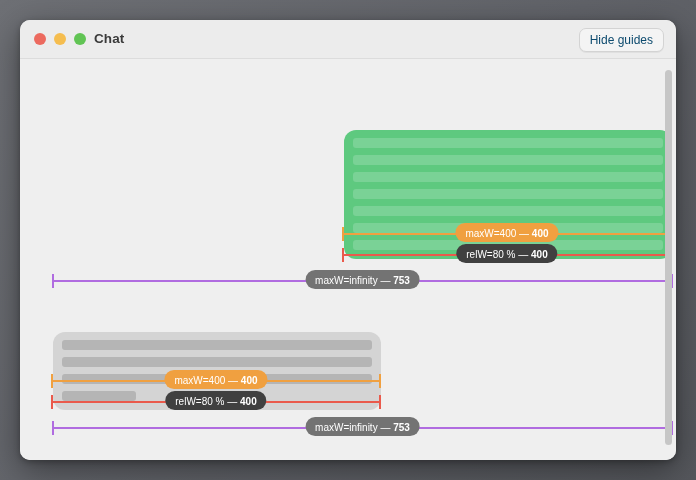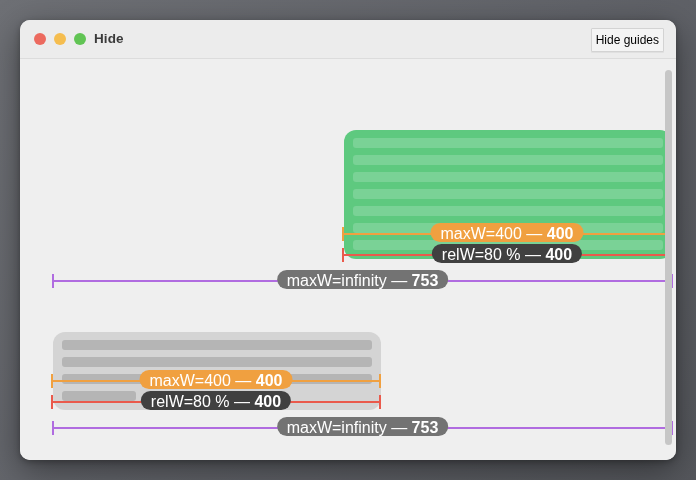--- a/index.html
+++ b/index.html
@@ -58,27 +58,27 @@
     font-weight: bold;
     color: #3b3b3b;
     letter-spacing: 0.1px;
   }
 
   .hide-guides-btn {
     position: absolute;
     right: 12px;
     top: 8px;
     height: 22px;
-    padding: 0 4px;
+    padding: 0 10px;
     line-height: 22px;
     font-size: 12px;
-    color: #000000;
+    color: #0c4a6e;
     background: #f4f4f4;
     border: 1px solid #d3d3d3;
-    border-radius: 1px;
+    border-radius: 7px;
     box-shadow: 0 1px 0 rgba(0,0,0,0.05);
     cursor: default;
     white-space: nowrap;
   }
 
   
   .content {
     position: relative;
     width: 656px;
     height: 401px;
@@ -129,21 +129,21 @@
 
   .guide .tag {
     position: absolute;
     top: -10px;
     left: 50%;
     transform: translateX(-50%);
     height: 19px;
     line-height: 21px;
     padding: 0 10px;
     border-radius: 11px;
-    font-size: 16px;
+    font-size: 10px;
     color: #ffffff;
     white-space: nowrap;
   }
   .guide.orange .tag { background: #f0a040; }
   .guide.red    .tag { background: #404040; }
   .guide.purple .tag { background: #737373; }
   .guide .tag b { font-weight: bold; }
 
   
   .scrollbar-track {
@@ -167,21 +167,21 @@
 <body>
 
 <div class="window">
 
   <div class="titlebar">
     <div class="traffic">
       <span class="dot close"></span>
       <span class="dot min"></span>
       <span class="dot zoom"></span>
     </div>
-    <div class="win-title">Hide</div>
+    <div class="win-title">Chat</div>
     <div class="hide-guides-btn">Hide guides</div>
   </div>
 
   <div class="content">
 
     <div class="bubble green" style="left:324px; top:71px; width:328px; height:129px;">
       <div class="line" style="width:100%"></div>
       <div class="line" style="width:100%"></div>
       <div class="line" style="width:100%"></div>
       <div class="line" style="width:100%"></div>

